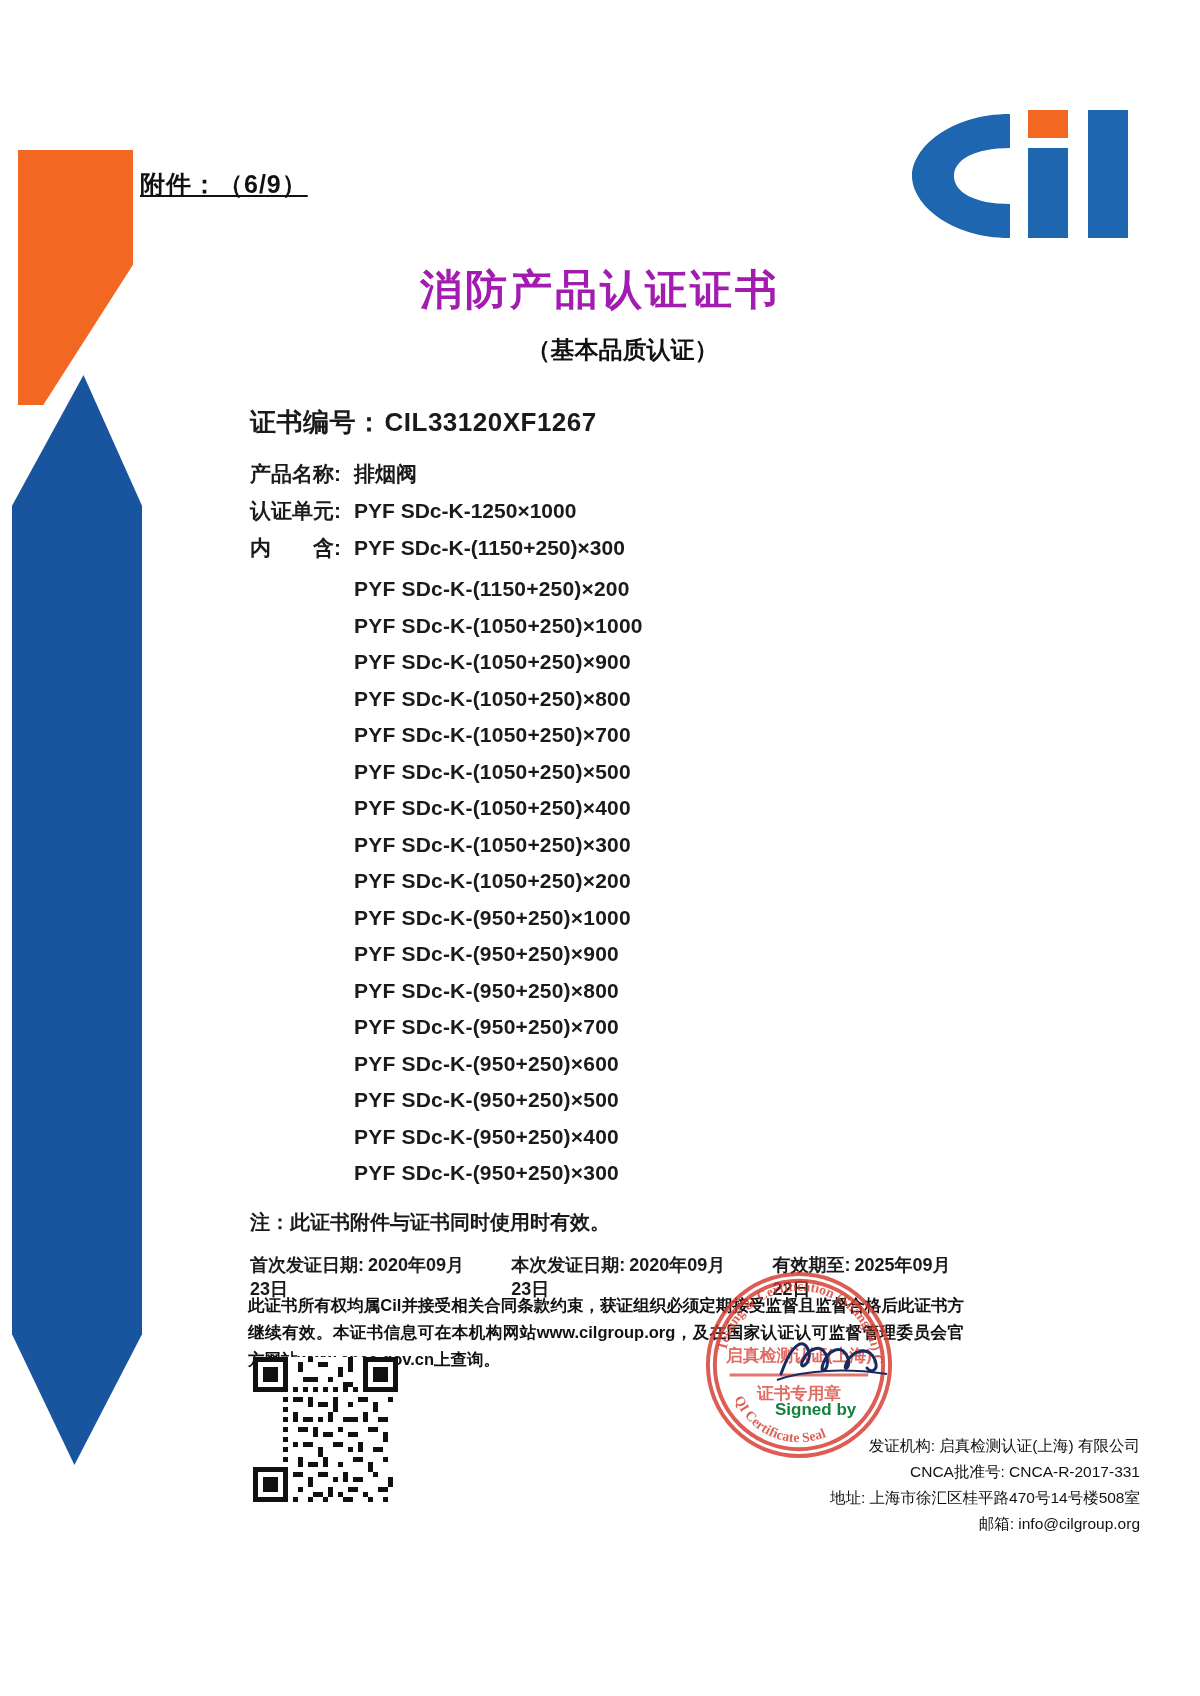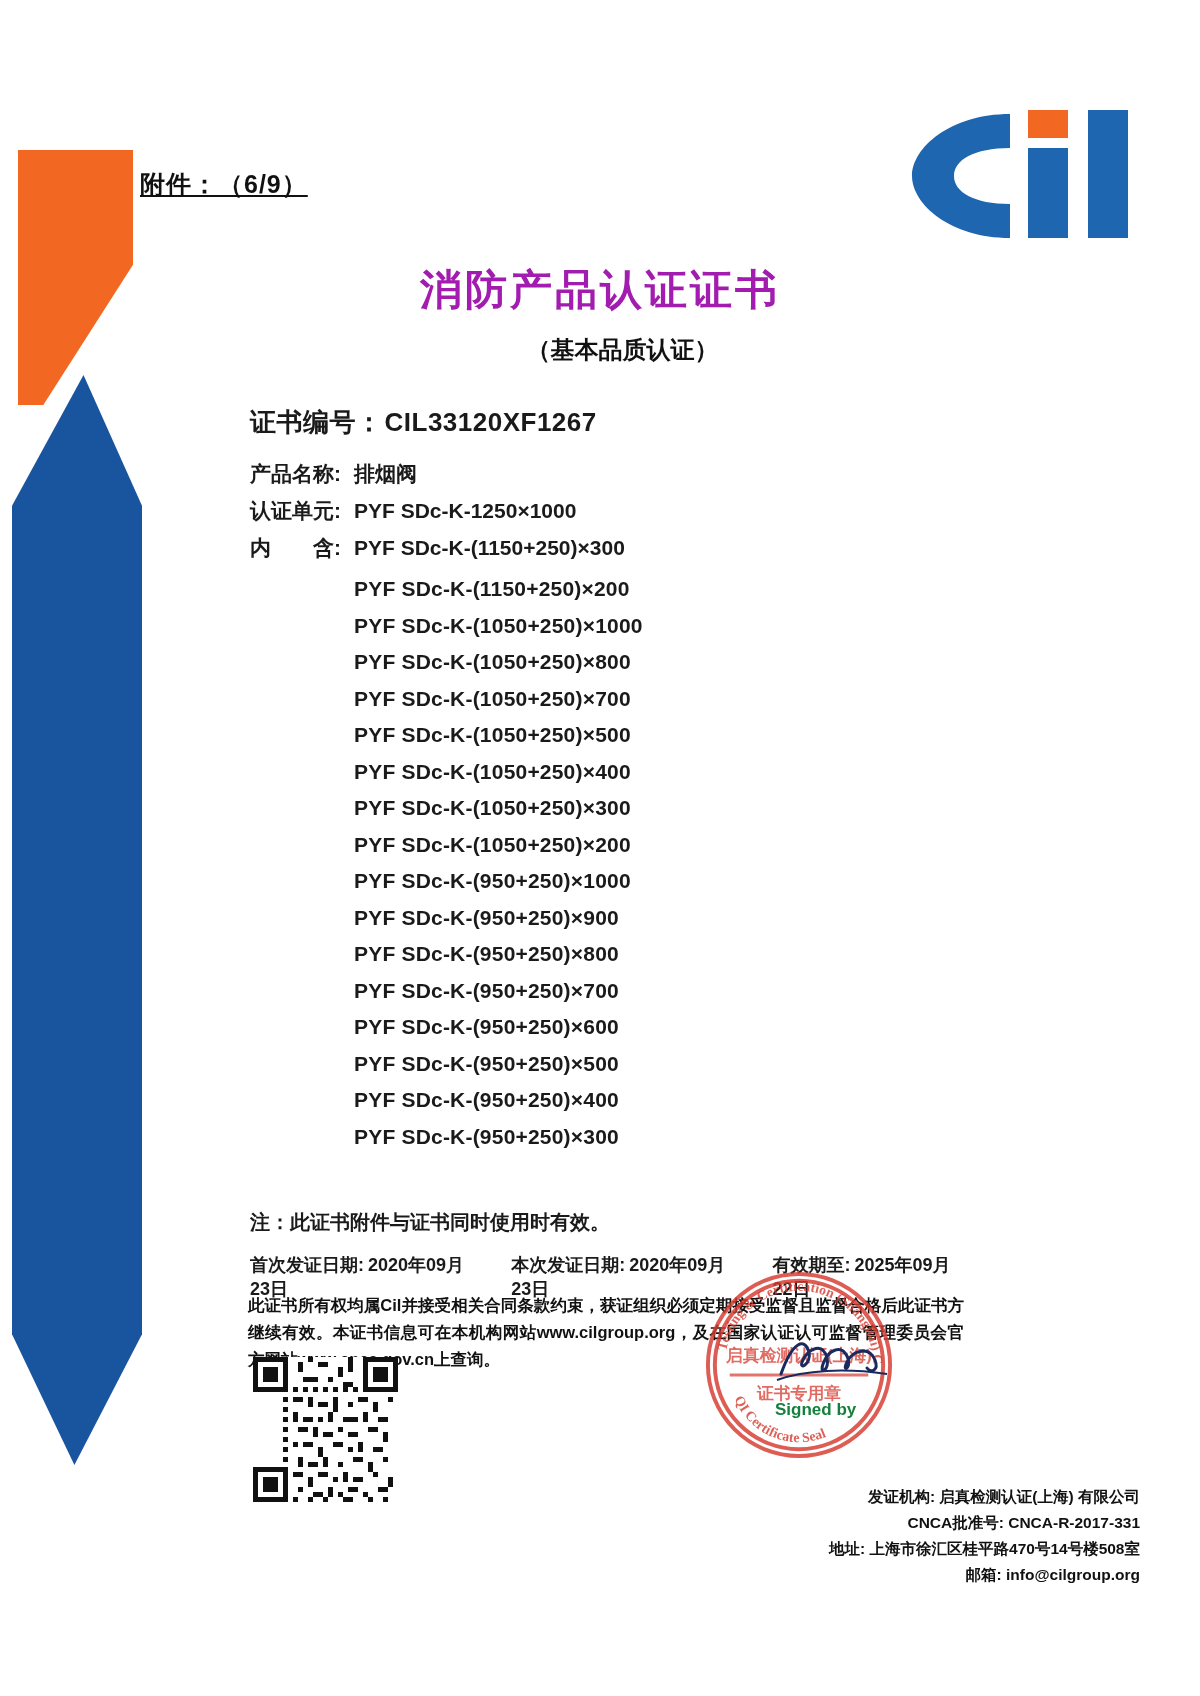--- a/index.html
+++ b/index.html
@@ -186,26 +186,26 @@
     top: 1400px;
     font-size: 17px;
     font-weight: 700;
     color: #15803d;
   }
 
   
   .footer {
     position: absolute;
     right: 60px;
-    top: 1484px;
+    top: 1433px;
     width: 620px;
     text-align: right;
     font-size: 15.5px;
     line-height: 26px;
-    font-weight: 700;
+    font-weight: 400;
     color: #111;
   }
   .footer div { white-space: nowrap; }
 </style>
 </head>
 <body>
 
 <div class="shape shape-orange"></div>
 <div class="shape shape-blue"></div>
 
@@ -237,20 +237,21 @@
 <div class="field" id="field-unit">
   <span class="lbl">认证单元:</span><span class="val">PYF SDc-K-1250×1000</span>
 </div>
 <div class="field" id="field-include">
   <span class="lbl">内　　含:</span><span class="val">PYF SDc-K-(1150+250)×300</span>
 </div>
 
 <div class="include-list">
   <div>PYF SDc-K-(1150+250)×200</div>
   <div>PYF SDc-K-(1050+250)×1000</div>
+  <div>PYF SDc-K-(1050+250)×900</div>
   <div>PYF SDc-K-(1050+250)×800</div>
   <div>PYF SDc-K-(1050+250)×700</div>
   <div>PYF SDc-K-(1050+250)×500</div>
   <div>PYF SDc-K-(1050+250)×400</div>
   <div>PYF SDc-K-(1050+250)×300</div>
   <div>PYF SDc-K-(1050+250)×200</div>
   <div>PYF SDc-K-(950+250)×1000</div>
   <div>PYF SDc-K-(950+250)×900</div>
   <div>PYF SDc-K-(950+250)×800</div>
   <div>PYF SDc-K-(950+250)×700</div>

